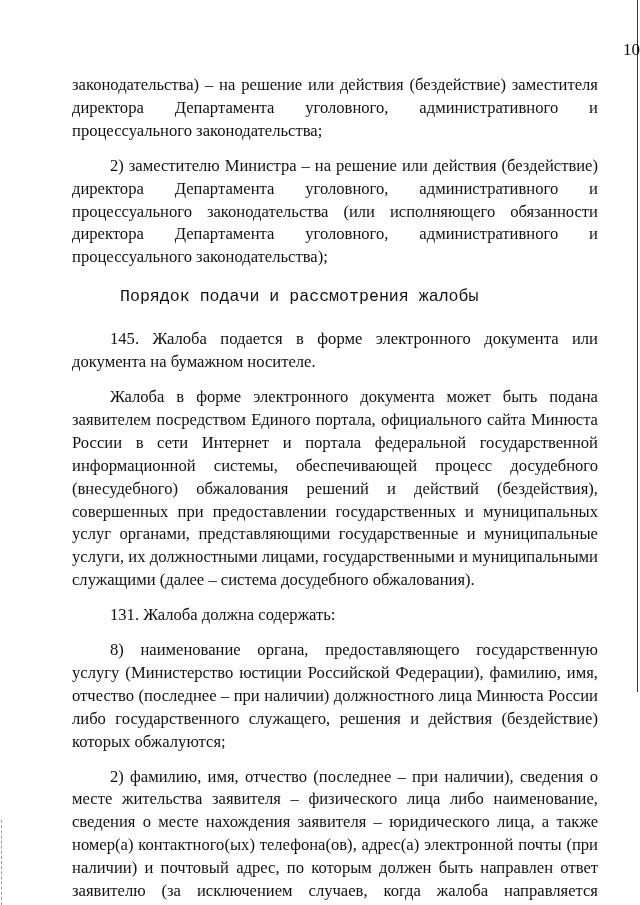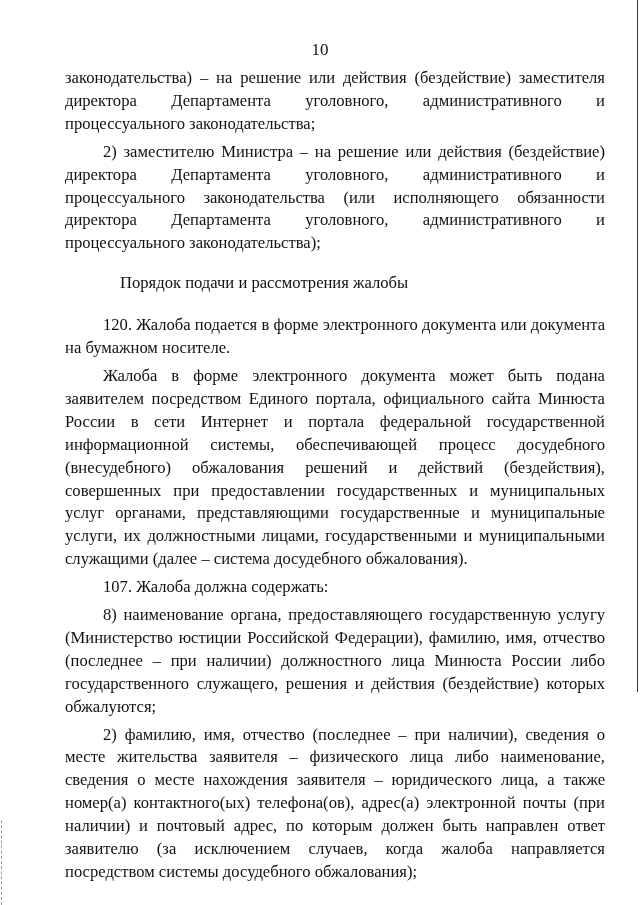--- a/index.html
+++ b/index.html
@@ -11,46 +11,47 @@
     .edge-right {
       position: absolute; left: 637px; top: 0; width: 1px; height: 692px;
       background: #333;
     }
     .edge-left {
       position: absolute; left: 1px; top: 820px; width: 1px; height: 85px;
       border-left: 1px dashed #999;
     }
     .page-number {
       position: absolute; top: 40px; left: 0; width: 640px;
-      text-align: center; font-size: 17px;
+      text-align: right; font-size: 17px;
     }
     .content {
       position: absolute; left: 60px; top: 62px; width: 550px;
       font-size: 16.6px; line-height: 22.9px;
     }
-    .content p { margin: 5px; text-align: justify; }
+    .content p { margin: 12px; text-align: justify; }
     .indent { text-indent: 38px; }
     .heading {
       text-align: center; margin: 17px 0 19px 0 !important;
       padding-left: 60px;
+      font-family: Liberation Mono, monospace;
     }
   </style>
 </head>
 <body>
 
 <div class="edge-right"></div>
 <div class="edge-left"></div>
 
 <div class="page-number">10</div>
 
 <div class="content">
   <p>законодательства) – на решение или действия (бездействие) заместителя директора Департамента уголовного, административного и процессуального законодательства;</p>
   <p class="indent">2) заместителю Министра – на решение или действия (бездействие) директора Департамента уголовного, административного и процессуального законодательства (или исполняющего обязанности директора Департамента уголовного, административного и процессуального законодательства);</p>
 
   <p class="heading">Порядок подачи и рассмотрения жалобы</p>
 
-  <p class="indent">120. Жалоба подается в форме электронного документа или документа на бумажном носителе.</p>
+  <p class="indent">145. Жалоба подается в форме электронного документа или документа на бумажном носителе.</p>
   <p class="indent">Жалоба в форме электронного документа может быть подана заявителем посредством Единого портала, официального сайта Минюста России в сети Интернет и портала федеральной государственной информационной системы, обеспечивающей процесс досудебного (внесудебного) обжалования решений и действий (бездействия), совершенных при предоставлении государственных и муниципальных услуг органами, представляющими государственные и муниципальные услуги, их должностными лицами, государственными и муниципальными служащими (далее – система досудебного обжалования).</p>
-  <p class="indent">107. Жалоба должна содержать:</p>
+  <p class="indent">131. Жалоба должна содержать:</p>
   <p class="indent">8) наименование органа, предоставляющего государственную услугу (Министерство юстиции Российской Федерации), фамилию, имя, отчество (последнее – при наличии) должностного лица Минюста России либо государственного служащего, решения и действия (бездействие) которых обжалуются;</p>
   <p class="indent">2) фамилию, имя, отчество (последнее – при наличии), сведения о месте жительства заявителя – физического лица либо наименование, сведения о месте нахождения заявителя – юридического лица, а также номер(а) контактного(ых) телефона(ов), адрес(а) электронной почты (при наличии) и почтовый адрес, по которым должен быть направлен ответ заявителю (за исключением случаев, когда жалоба направляется посредством системы досудебного обжалования);</p>
 
 </div>
 
 </body></html>

